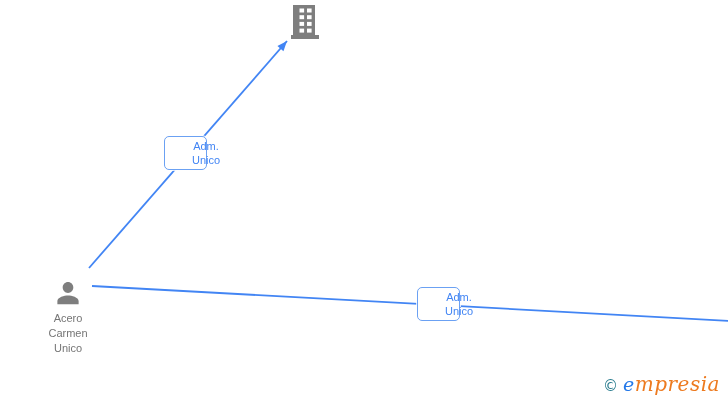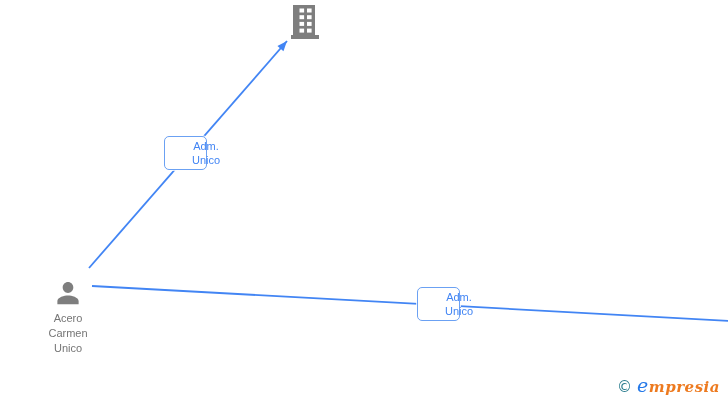--- a/index.html
+++ b/index.html
@@ -52,21 +52,21 @@
     gap: 5px;
     cursor: pointer;
   }
   .logo .copy {
     color: var(--logo_copyright, #2b7d8f);
     font-size: 15px;
     font-family: "DejaVu Sans", sans-serif;
   }
   .brand { font-family: "DejaVu Serif", serif; font-style: italic; letter-spacing: 0.5px; }
   .brand .e { color: var(--logo_e, #2478e8); font-size: 19px; }
-  .brand .rest { color: var(--logo_rest, #ed7a1f); font-size: 15px; font-weight: bold; }
+  .brand .rest { color: var(--logo_rest, #ed7a1f); font-size: 20px; }
 </style>
 </head>
 <body>
 
 <div class="canvas">
 
   <svg id="edges-svg" width="728" height="400">
       <defs>
         <marker id="arrowhead" markerWidth="12" markerHeight="10" refX="11" refY="5" orient="auto" markerUnits="userSpaceOnUse">
           <path d="M1,1 L11,5 L1,9 Z" fill="#4285f4"></path>

